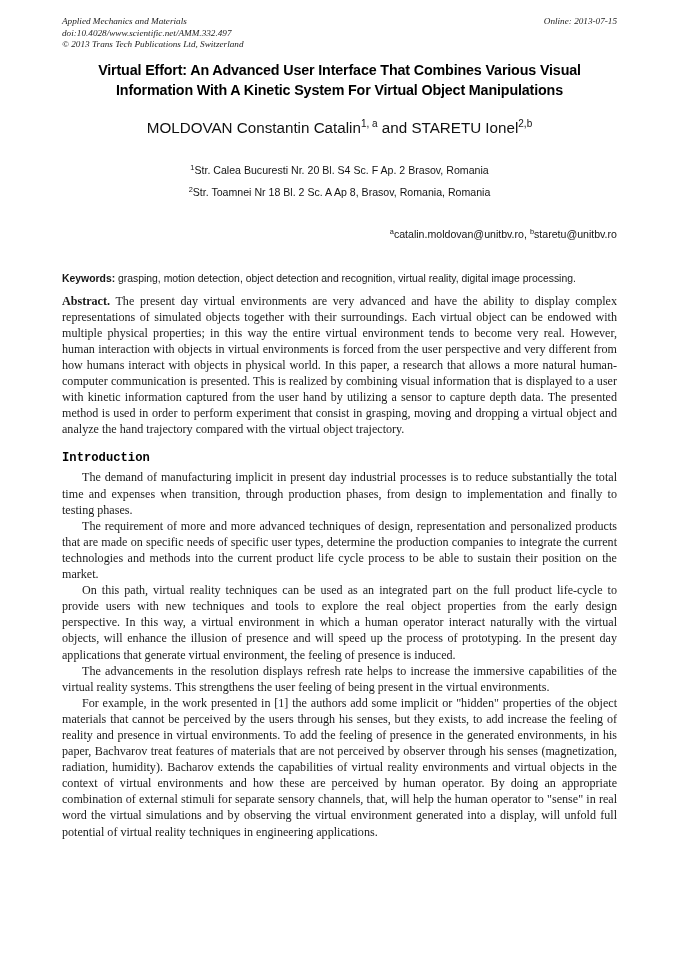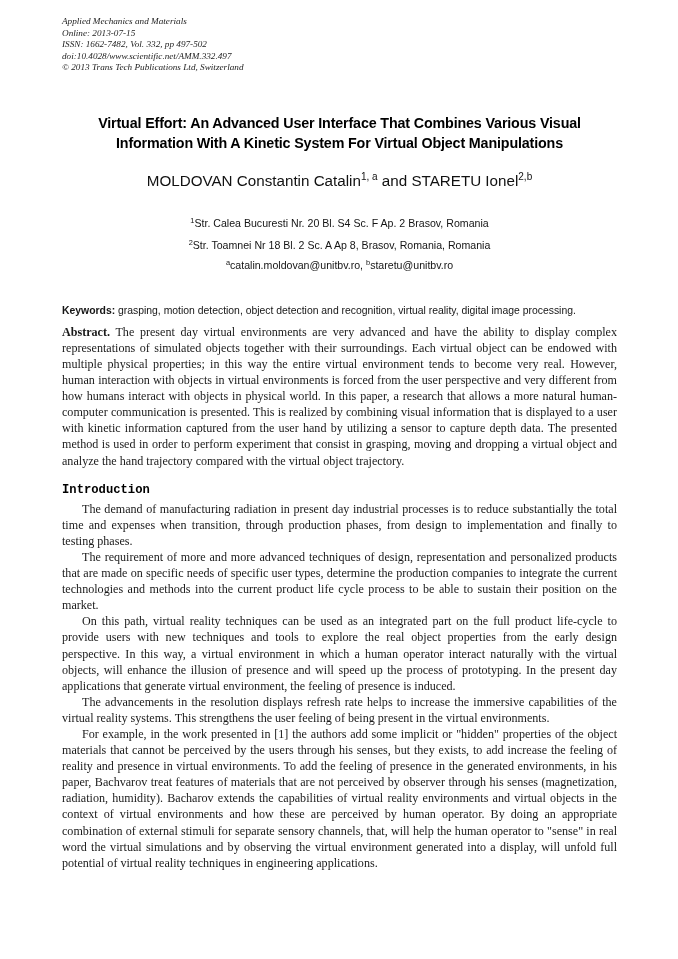--- a/index.html
+++ b/index.html
@@ -37,33 +37,32 @@
     font-family: "Liberation Serif", "DejaVu Serif", serif;
     font-style: italic;
     font-size: 9.2px;
     line-height: 11.6px;
     color: #1c1c1c;
   }
   .runhead .row1 {
     display: flex;
     justify-content: space-between;
     align-items: baseline;
-    flex-direction: column;
   }
   .runhead .online {
     font-style: italic;
     white-space: nowrap;
   }
   .runhead .line {
     display: block;
   }
 
   
   .title {
-    margin-top: 39px;
+    margin-top: 9px;
     text-align: center;
     font-family: "Liberation Sans", "DejaVu Sans", sans-serif;
     font-weight: bold;
     font-size: 14.3px;
     line-height: 20px;
     letter-spacing: -0.15px;
     color: #000;
     padding: 0 14px;
   }
 
@@ -83,22 +82,22 @@
     margin-top: 21px;
     text-align: center;
     font-family: "Liberation Sans", "DejaVu Sans", sans-serif;
     font-size: 10.6px;
     line-height: 20px;
     color: #141414;
   }
   .affils .aff { display: block; }
   .affils sup { font-size: 7.4px; vertical-align: 0.5em; }
   .emails {
-    margin-top: 0;
-    text-align: center;
+    margin-top: 22px;
+    text-align: right;
     font-family: "Liberation Sans", "DejaVu Sans", sans-serif;
     font-size: 10.6px;
     line-height: 16px;
     color: #141414;
   }
   .emails sup { font-size: 7.4px; vertical-align: 0.5em; }
 
   
   .keywords {
     margin-top: 30px;
@@ -152,21 +151,20 @@
 <body>
 
 <div class="page">
   <div class="content">
 
     <div class="runhead">
       <div class="row1">
         <span>Applied Mechanics and Materials</span>
         <span class="online">Online: 2013-07-15</span>
       </div>
-      <span class="line">ISSN: 1662-7482, Vol. 332, pp 497-502</span>
       <span class="line">doi:10.4028/www.scientific.net/AMM.332.497</span>
       <span class="line">© 2013 Trans Tech Publications Ltd, Switzerland</span>
     </div>
 
     <div class="title">Virtual Effort: An Advanced User Interface That Combines Various Visual Information With A Kinetic System For Virtual Object Manipulations</div>
 
     <div class="authors">
       <span>MOLDOVAN Constantin Catalin</span><sup>1, a</sup><span> and </span><span>STARETU Ionel</span><sup>2,b</sup>
     </div>
 
@@ -183,21 +181,21 @@
       <span class="lbl">Keywords:</span><span> grasping, motion detection, object detection and recognition, virtual reality, digital image processing.</span>
     </div>
 
     <div class="abstract">
       <span class="lbl">Abstract.</span><span> The present day virtual environments are very advanced and have the ability to display complex representations of simulated objects together with their surroundings. Each virtual object can be endowed with multiple physical properties; in this way the entire virtual environment tends to become very real. However, human interaction with objects in virtual environments is forced from the user perspective and very different from how humans interact with objects in physical world. In this paper, a research that allows a more natural human-computer communication is presented. This is realized by combining visual information that is displayed to a user with kinetic information captured from the user hand by utilizing a sensor to capture depth data. The presented method is used in order to perform experiment that consist in grasping, moving and dropping a virtual object and analyze the hand trajectory compared with the virtual object trajectory.</span>
     </div>
 
     <div class="sec-head">Introduction</div>
 
     <div class="body-text">
-      <p>The demand of manufacturing radiation in present day industrial processes is to reduce substantially the total time and expenses when transition, through production phases, from design to implementation and finally to testing phases.</p>
+      <p>The demand of manufacturing implicit in present day industrial processes is to reduce substantially the total time and expenses when transition, through production phases, from design to implementation and finally to testing phases.</p>
       <p>The requirement of more and more advanced techniques of design, representation and personalized products that are made on specific needs of specific user types, determine the production companies to integrate the current technologies and methods into the current product life cycle process to be able to sustain their position on the market.</p>
       <p>On this path, virtual reality techniques can be used as an integrated part on the full product life-cycle to provide users with new techniques and tools to explore the real object properties from the early design perspective. In this way, a virtual environment in which a human operator interact naturally with the virtual objects, will enhance the illusion of presence and will speed up the process of prototyping. In the present day applications that generate virtual environment, the feeling of presence is induced.</p>
       <p>The advancements in the resolution displays refresh rate helps to increase the immersive capabilities of the virtual reality systems. This strengthens the user feeling of being present in the virtual environments.</p>
       <p>For example, in the work presented in [1] the authors add some implicit or "hidden" properties of the object materials that cannot be perceived by the users through his senses, but they exists, to add increase the feeling of reality and presence in virtual environments. To add the feeling of presence in the generated environments, in his paper, Bachvarov treat features of materials that are not perceived by observer through his senses (magnetization, radiation, humidity). Bacharov extends the capabilities of virtual reality environments and virtual objects in the context of virtual environments and how these are perceived by human operator. By doing an appropriate combination of external stimuli for separate sensory channels, that, will help the human operator to "sense" in real word the virtual simulations and by observing the virtual environment generated into a display, will unfold full potential of virtual reality techniques in engineering applications.</p>
     </div>
 
   </div>
 </div>
 
 </body></html>

